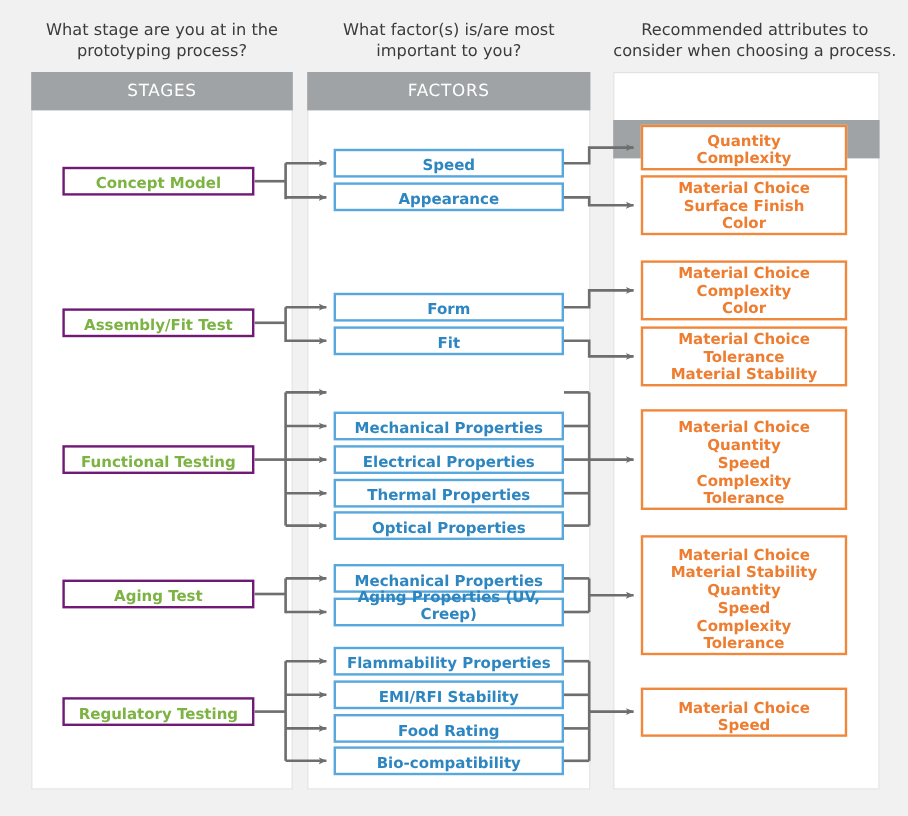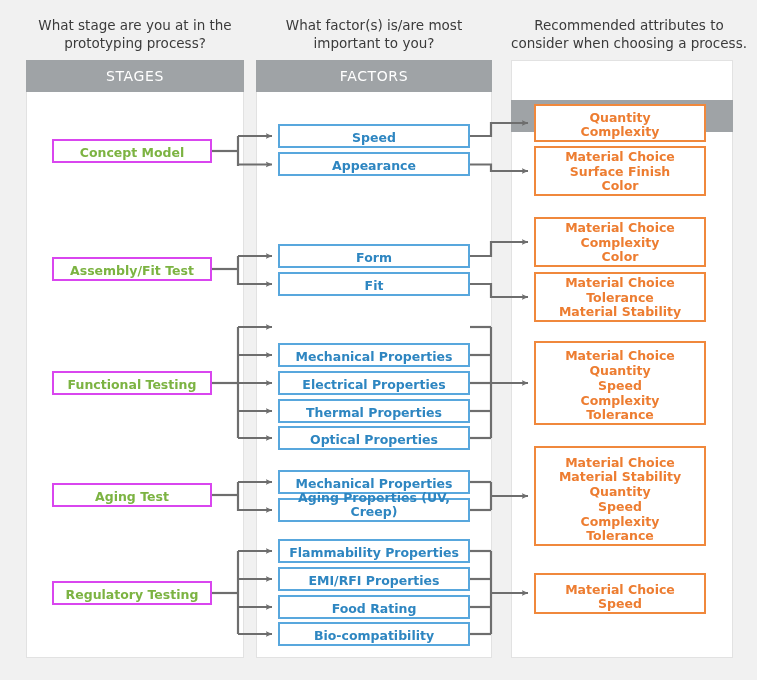--- a/index.html
+++ b/index.html
@@ -60,21 +60,21 @@
     align-items:flex-end;
     justify-content:center;
     text-align:center;
     font-weight:700;
     line-height:1.18;
     z-index:4;
   }
   .node .lbl{white-space:pre-line;display:block;width:100%;}
 
   .stage{
-    border:2px solid #d946ef;
+    border:2px solid #701a75;
     color:#7cb342;
     font-size:12.5px;
     left:52px;width:160px;height:24px;
   }
   .factor{
     border:2px solid #58a7dd;
     color:#2e86c1;
     font-size:12.5px;
     left:278px;width:192px;height:24px;
   }
@@ -216,21 +216,21 @@
   <div class="node factor" style="top:470px">
       <span class="lbl">Mechanical Properties</span>
     </div>
   <div class="node factor" style="top:498px">
       <span class="lbl">Aging Properties (UV, Creep)</span>
     </div>
   <div class="node factor" style="top:539px">
       <span class="lbl">Flammability Properties</span>
     </div>
   <div class="node factor" style="top:567px">
-      <span class="lbl">EMI/RFI Properties</span>
+      <span class="lbl">EMI/RFI Stability</span>
     </div>
   <div class="node factor" style="top:595px">
       <span class="lbl">Food Rating</span>
     </div>
   <div class="node factor" style="top:622px">
       <span class="lbl">Bio-compatibility</span>
     </div>
 
   <div class="node attr" style="top:104px;height:38px">
       <span class="lbl">Quantity

